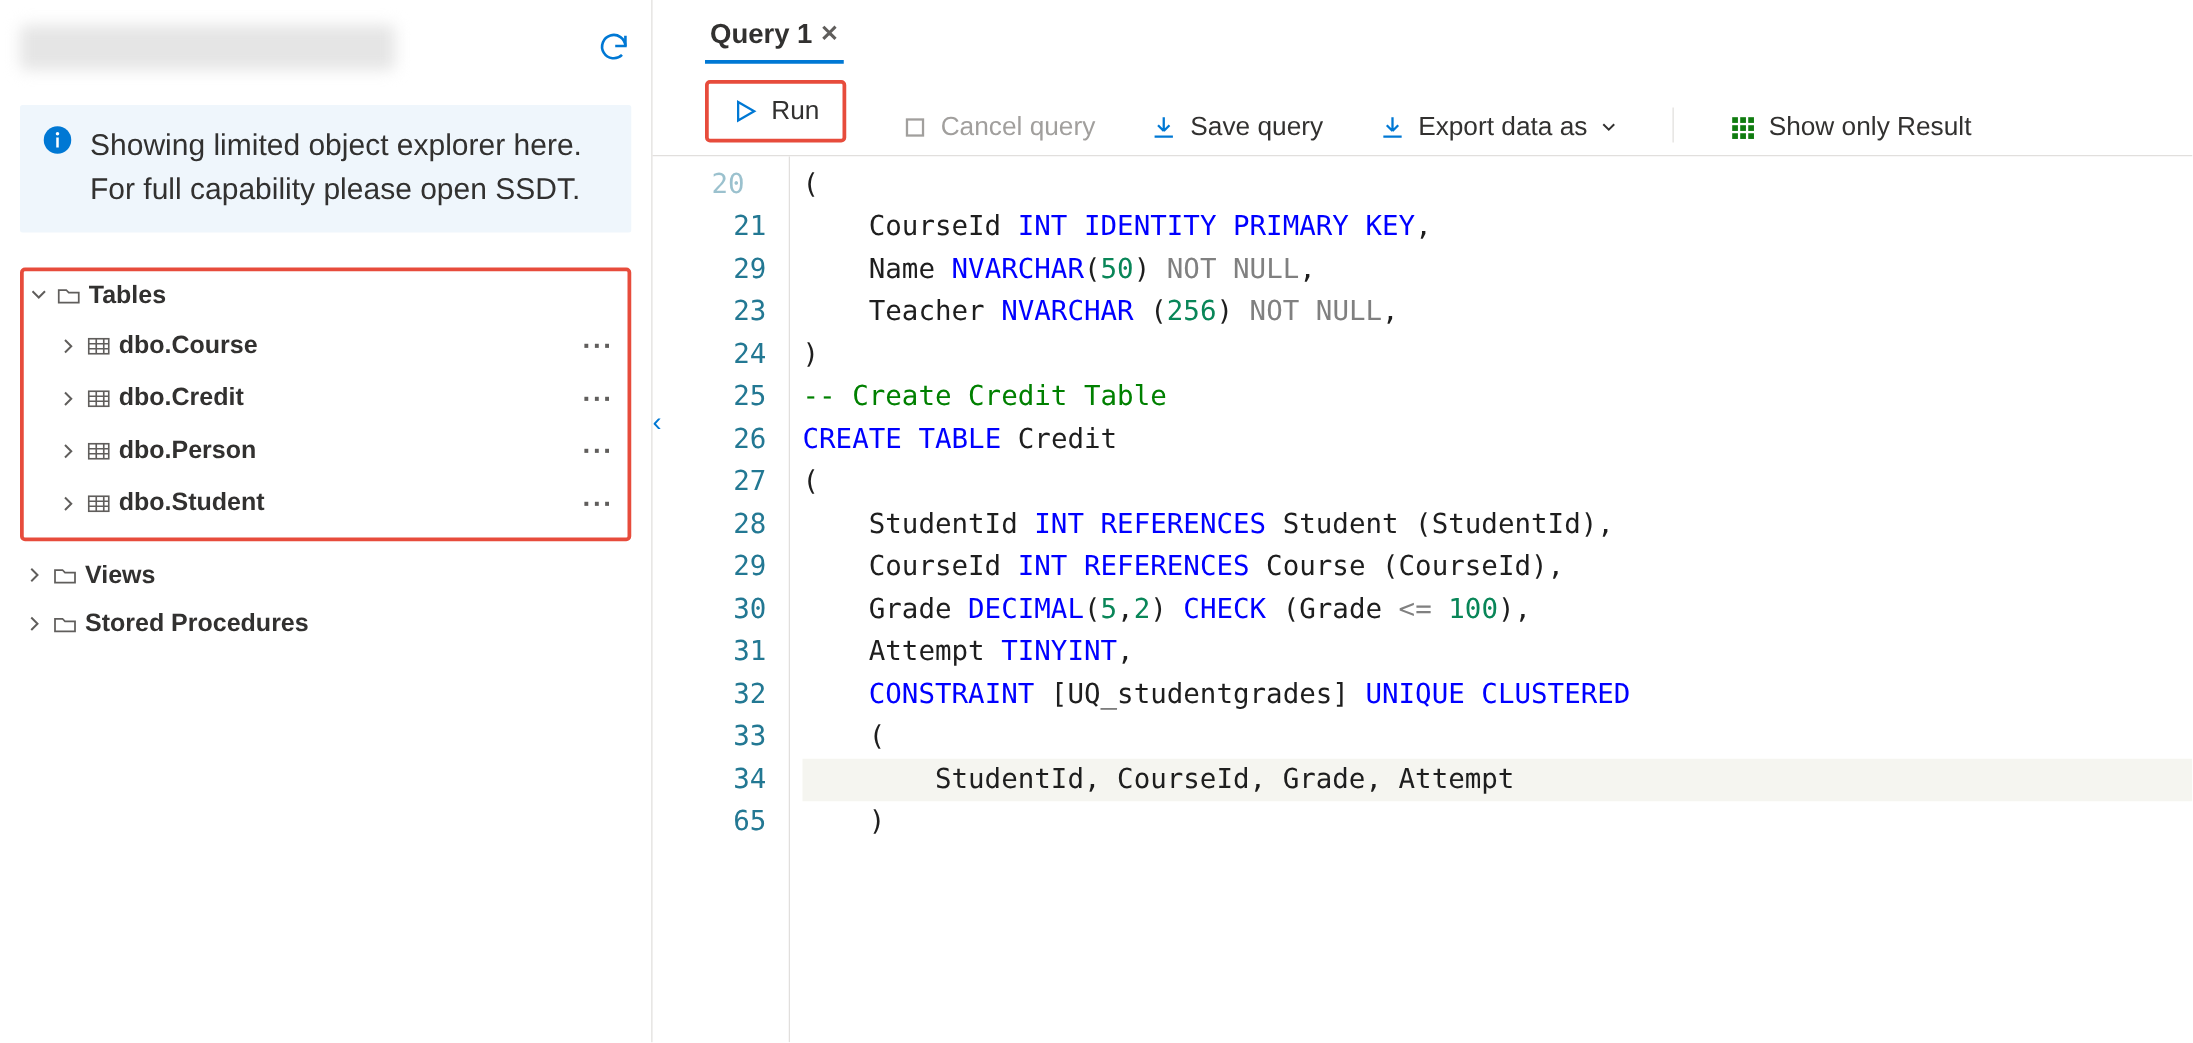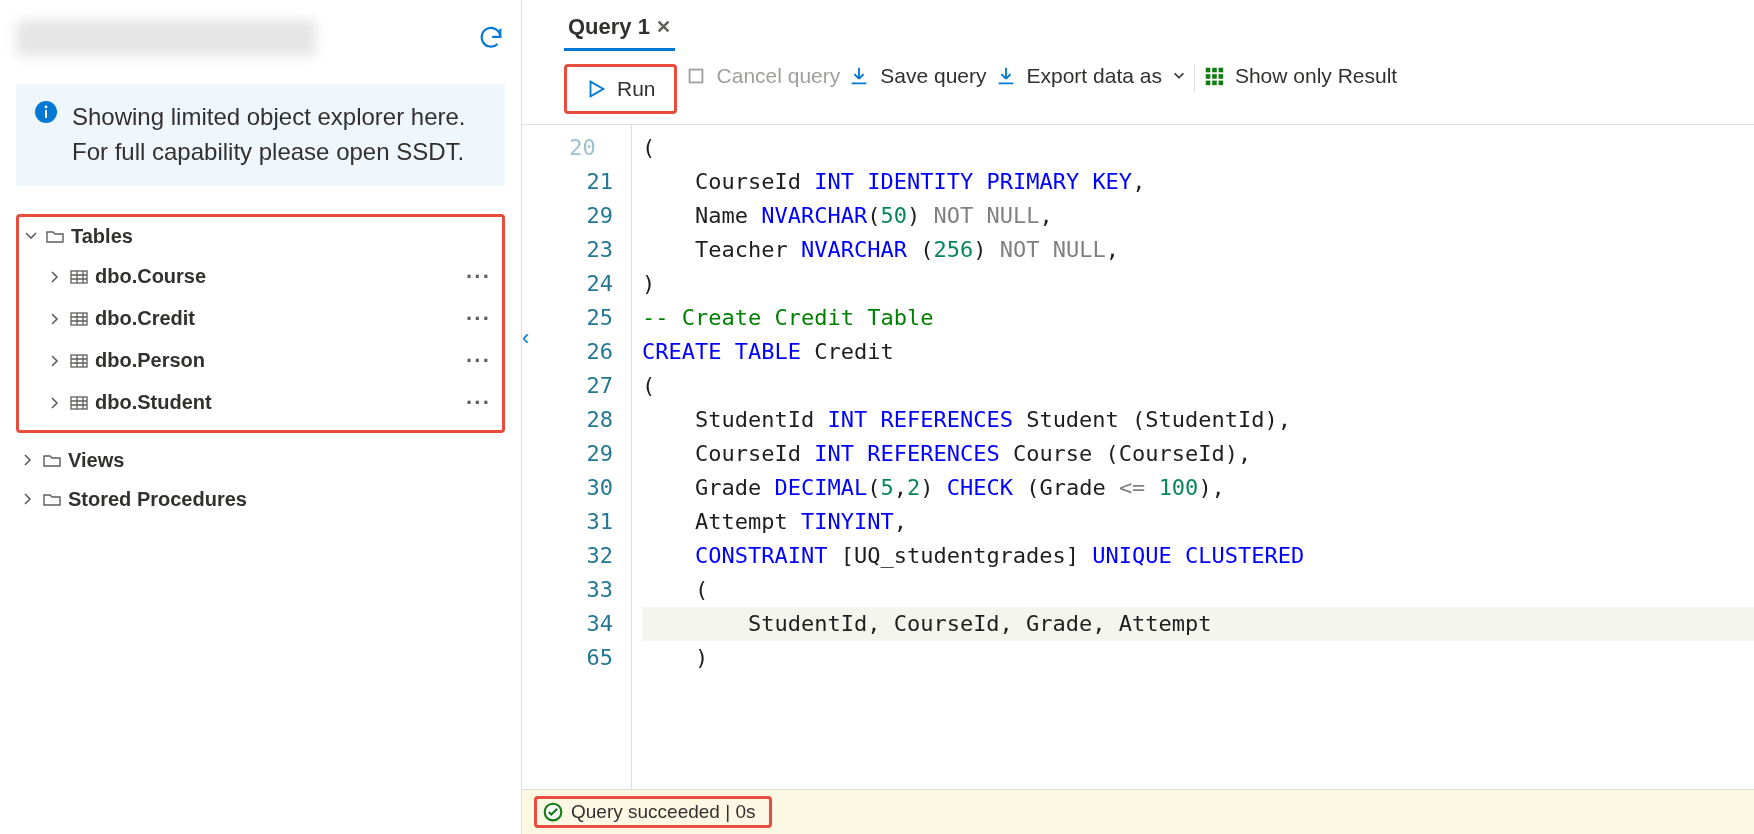--- a/index.html
+++ b/index.html
@@ -50,21 +50,21 @@
   .tree-node .chev { width: 16px; height: 16px; margin-right: 6px; color: #605e5c; flex-shrink:0;}
   .tree-node .folder { width: 20px; height: 20px; margin-right: 6px; color: #605e5c; flex-shrink:0;}
   .tree-node .tbl { width: 20px; height: 20px; margin-right: 6px; color: #605e5c; flex-shrink:0;}
   .tree-node .label { flex: 1; font-weight: bold; }
   .tree-node .more { width: 22px; color: #605e5c; font-weight:bold; font-size:22px; letter-spacing:1px; margin-right:10px;}
   .highlight-box { border: 3px solid #e74c3c; border-radius: 4px; padding-bottom:6px; margin-bottom: 8px;}
   .main { flex: 1; display: flex; flex-direction: column; height: 100%; }
   .tabs { padding: 8px 0 0 42px; border-bottom: 1px solid transparent; }
   .tab { display: inline-flex; align-items: center; border-bottom: 3px solid #0078d4; padding: 6px 4px 8px 4px; font-size: 22px; font-weight: 600; color: #323130; gap: 6px;}
   .tab .close { font-size: 18px; color: #605e5c; }
-  .toolbar { display: flex; align-items: flex-start; gap: 8px; padding: 12px 42px 10px 42px; border-bottom: 1px solid #e1dfdd; }
+  .toolbar { display: flex; align-items: flex-end; gap: 44px; padding: 12px 42px 10px 42px; border-bottom: 1px solid #e1dfdd; }
   .toolbar-btn { display: flex; align-items: center; gap: 10px; font-size: 21px; cursor: pointer; }
   .toolbar-btn.disabled { color: #a19f9d; cursor: default; }
   .toolbar-btn .ticon { width: 22px; height: 22px; }
   .run-highlight { border: 3px solid #e74c3c; border-radius: 4px; padding: 10px 18px; }
   .divider { width:1px; height: 28px; background: #e1dfdd; }
   .editor-wrap { flex: 1; display: flex; position: relative; overflow: hidden; }
   .collapse-handle { position:absolute; left:0; top: 200px; color:#0078d4; font-size:22px; cursor:pointer;}
   .gutter {
     width: 80px;
     padding-top: 6px;
@@ -277,22 +277,13 @@
         <div>30</div>
         <div>31</div>
         <div>32</div>
         <div>33</div>
         <div>34</div>
         <div>65</div>
       </div>
     <div class="code" id="code"><div>(</div><div>    CourseId <span class="kw">INT</span> <span class="kw">IDENTITY</span> <span class="kw">PRIMARY</span> <span class="kw">KEY</span>,</div><div>    Name <span class="kw">NVARCHAR</span>(<span class="lit">50</span>) <span class="gray">NOT</span> <span class="gray">NULL</span>,</div><div>    Teacher <span class="kw">NVARCHAR</span> (<span class="lit">256</span>) <span class="gray">NOT</span> <span class="gray">NULL</span>,</div><div>)</div><div><span class="cmt">-- Create Credit Table</span></div><div><span class="kw">CREATE</span> <span class="kw">TABLE</span> Credit</div><div>(</div><div>    StudentId <span class="kw">INT</span> <span class="kw">REFERENCES</span> Student (StudentId),</div><div>    CourseId <span class="kw">INT</span> <span class="kw">REFERENCES</span> Course (CourseId),</div><div>    Grade <span class="kw">DECIMAL</span>(<span class="lit">5</span>,<span class="lit">2</span>) <span class="kw">CHECK</span> (Grade <span class="gray">&lt;=</span> <span class="lit">100</span>),</div><div>    Attempt <span class="kw">TINYINT</span>,</div><div>    <span class="kw">CONSTRAINT</span> [UQ_studentgrades] <span class="kw">UNIQUE</span> <span class="kw">CLUSTERED</span></div><div>    (</div><div class="hl-line">        StudentId, CourseId, Grade, Attempt</div><div>    )</div></div>
   </div>
 
-  <div class="status-bar">
-    <div class="status-highlight">
-      <svg class="succ-icon" viewBox="0 0 24 24" fill="none" stroke="currentColor" stroke-width="2.5">
-          <circle cx="12" cy="12" r="10" fill="#fff" stroke="#107c10"></circle>
-          <path d="M7 12l3 3 7-7" stroke="#107c10"></path>
-        </svg>
-      <span>Query succeeded | 0s</span>
-    </div>
-  </div>
 </div>
 
 </body></html>

